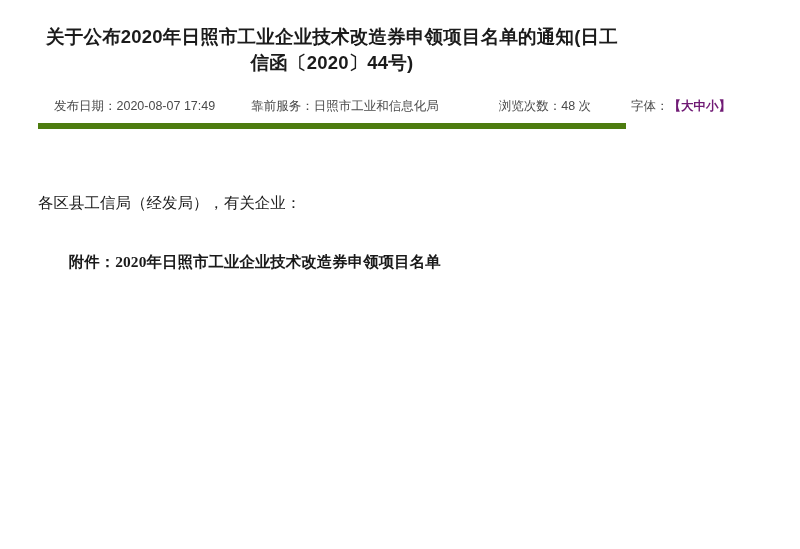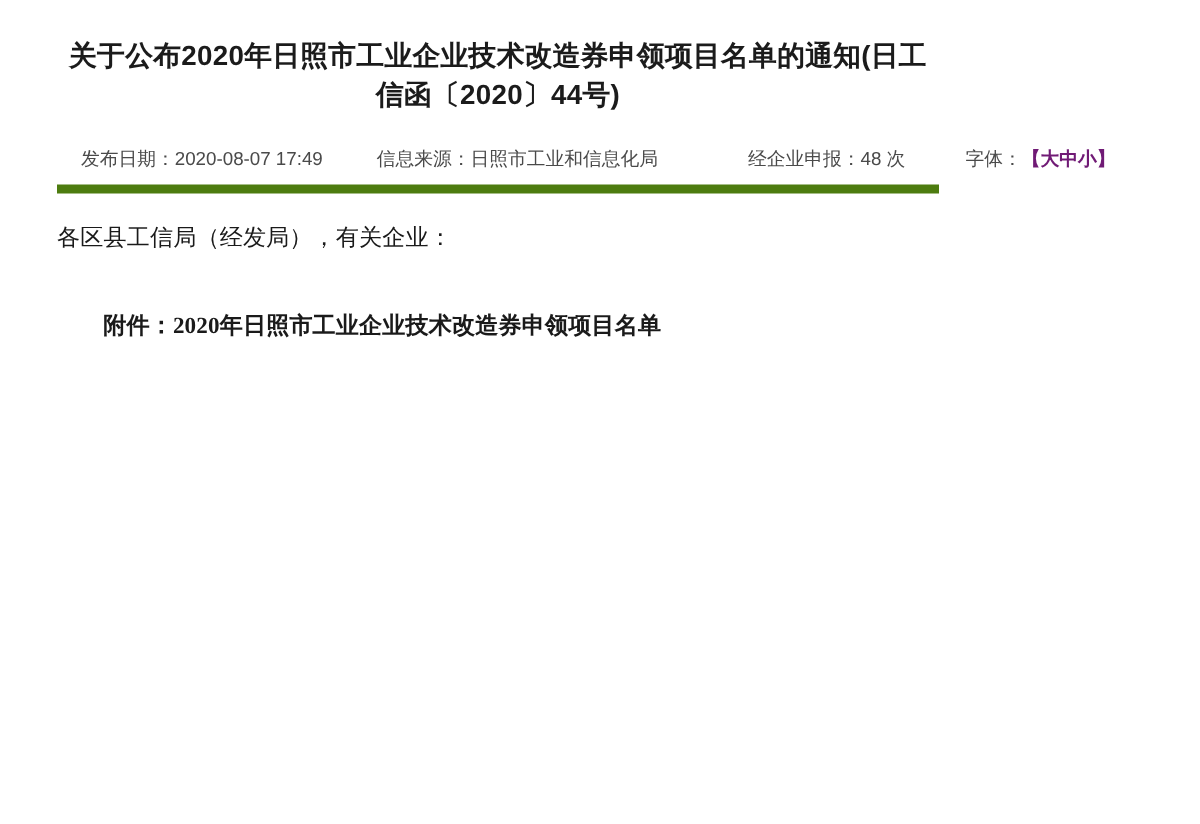--- a/index.html
+++ b/index.html
@@ -63,42 +63,43 @@
     line-height: 31px;
     text-align: justify;
     text-justify: inter-ideograph;
     color: #1a1a1a;
     letter-spacing: 0.1px;
   }
   p.salutation {
     text-indent: 0;
     padding-left: 0;
     margin-bottom: 4px;
+    margin-top: 44px;
   }
   p.indent {
     text-indent: 2em;
   }
   p.attachment {
     text-indent: 2em;
     font-weight: bold;
     margin-top: 28px;
     font-size: 15.4px;
   }
 </style>
 </head>
 <body>
 
 <div class="page">
 
   <div class="title">关于公布2020年日照市工业企业技术改造券申领项目名单的通知(日工信函〔2020〕44号)</div>
 
   <div class="meta-bar">
     <span class="meta-item meta-pos-1"><span>发布日期：</span><span>2020-08-07 17:49</span></span>
-    <span class="meta-item meta-pos-2"><span>信息来源：</span><span>日照市工业和信息化局</span></span>
-    <span class="meta-item meta-pos-3"><span>经企业申报：</span><span>48 次</span></span>
+    <span class="meta-item meta-pos-2"><span>靠前服务：</span><span>日照市工业和信息化局</span></span>
+    <span class="meta-item meta-pos-3"><span>浏览次数：</span><span>48 次</span></span>
     <span class="meta-item meta-pos-4"><span>字体：</span><span class="font-sizer sz">【大中小】</span></span>
   </div>
 
   <div class="body-area">
     <p class="para salutation">各区县工信局（经发局），有关企业：</p>
     <p class="para attachment">附件：2020年日照市工业企业技术改造券申领项目名单</p>
   </div>
 
 </div>
 

